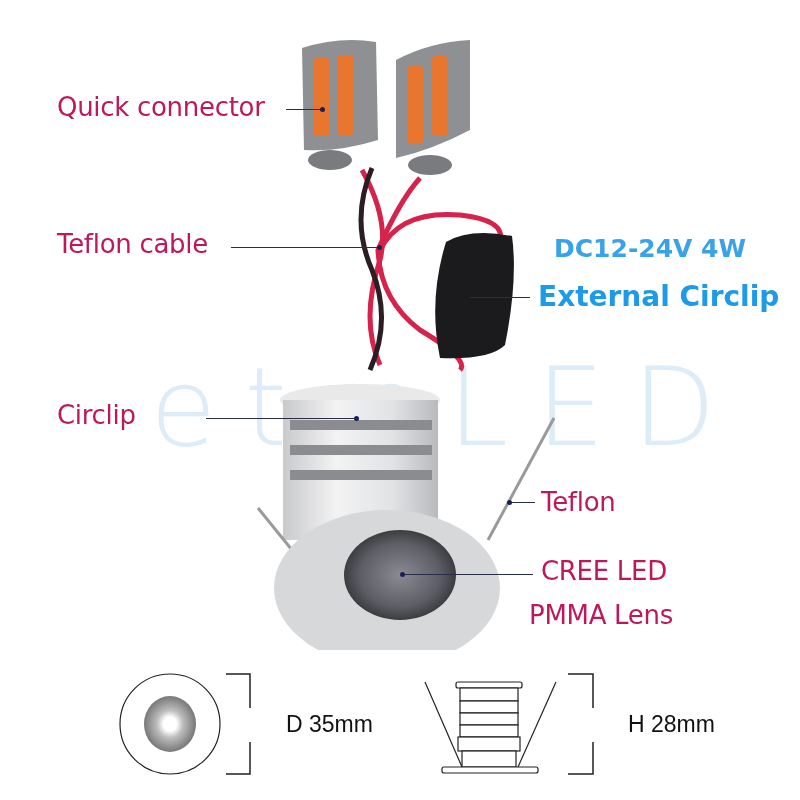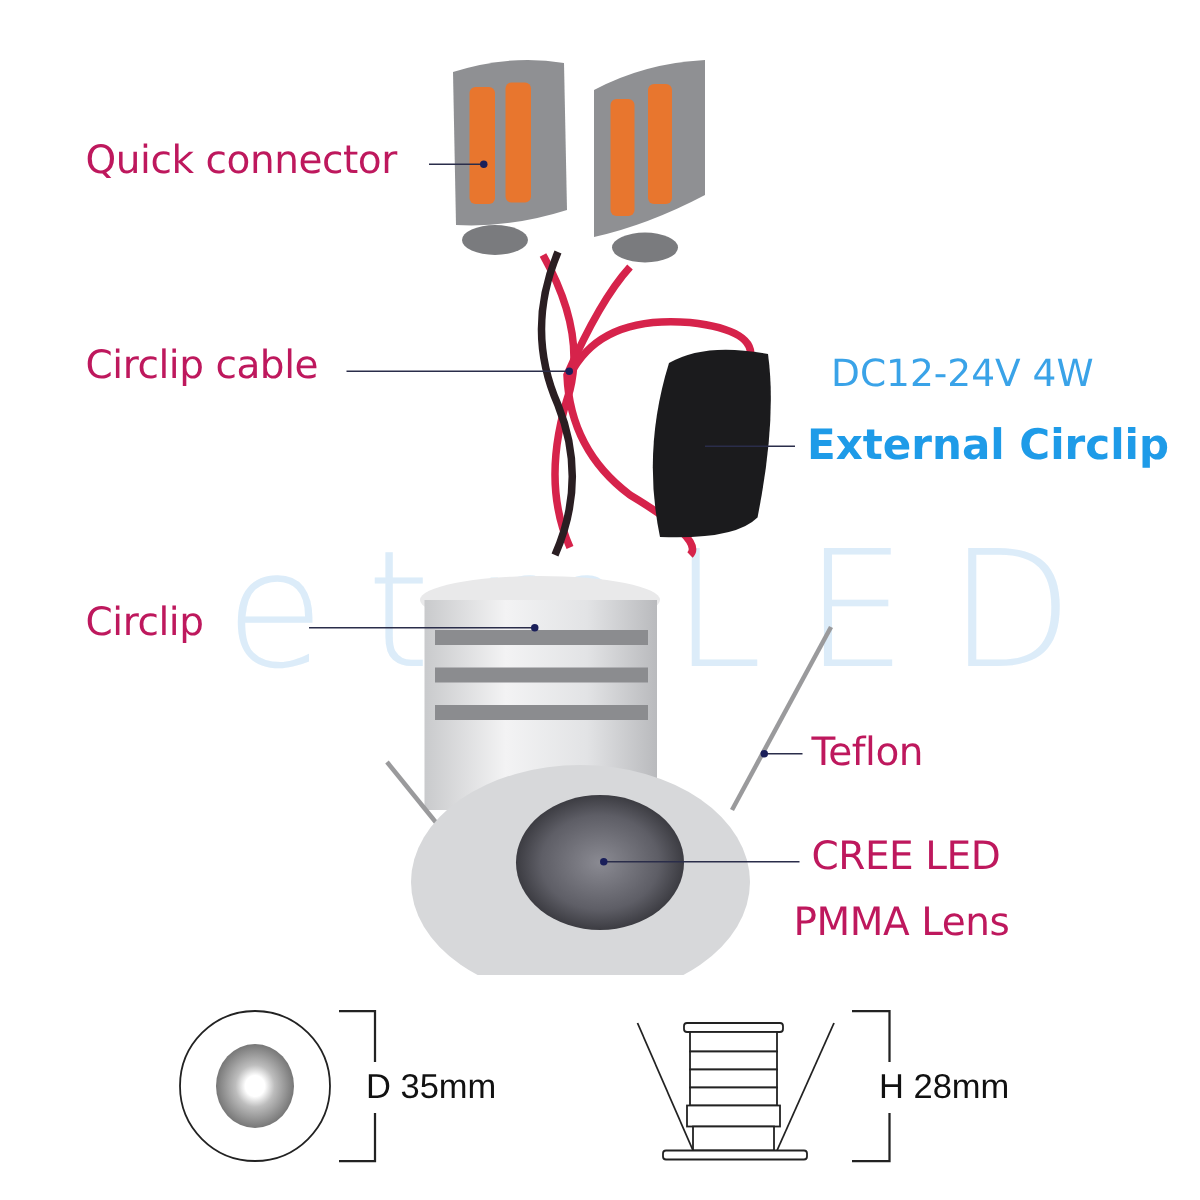--- a/index.html
+++ b/index.html
@@ -1,24 +1,24 @@
 <!DOCTYPE html>
 <html><head>
   <meta charset="utf-8">
   <style>
     html, body { margin:0; padding:0; }
     body { width:800px; height:800px; background:#ffffff; position:relative; overflow:hidden; font-family:"DejaVu Sans", sans-serif; }
     .abs { position:absolute; }
     .label { position:absolute; color:#be185d; font-size:26px; white-space:nowrap; letter-spacing:-0.3px; }
     .leader { position:absolute; height:1px; background:#2a2d4a; }
     .dot { position:absolute; width:5px; height:5px; border-radius:50%; background:#1a1f5a; }
-    .blue1 { position:absolute; color:#3aa3e8; font-weight:normal; font-size:25px; white-space:nowrap; }
+    .blue1 { position:absolute; color:#3aa3e8; font-weight:bold; font-size:25px; white-space:nowrap; }
     .blue2 { position:absolute; color:#1e9be8; font-weight:bold; font-size:28px; white-space:nowrap; }
     .watermark { position:absolute; left:150px; top:345px; font-size:108px; color:#d6e9f8; font-family:"DejaVu Sans", sans-serif; font-weight:200; letter-spacing:28px; opacity:0.85; }
-    .dim { position:absolute; color:#111; font-size:23px; font-family:"Liberation Sans", sans-serif; white-space:nowrap; }
+    .dim { position:absolute; color:#111; font-size:23px; font-family:"Liberation Sans", sans-serif; white-space:nowrap;margin-left:42px; }
     .bottom-band { position:absolute; left:0; top:650px; width:800px; height:150px; background:#fff; }
   </style>
 </head>
 <body>
 
 <div class="watermark">etmLED</div>
 
 <svg class="abs" style="left:0;top:0" width="800" height="650">
   <defs>
     <linearGradient id="alu" x1="0" x2="1">
@@ -65,21 +65,21 @@
   <line x1="554" y1="418" x2="488" y2="540" stroke="#9a9a9c" stroke-width="3"></line>
 
   <ellipse cx="387" cy="588" rx="113" ry="78" fill="#d7d8da"></ellipse>
   <ellipse cx="400" cy="575" rx="56" ry="45" fill="url(#lens)"></ellipse>
 </svg>
 
 <div class="label" style="left:57px;top:92px">Quick connector</div>
 <div class="leader" style="left:286px;top:109px;width:36px"></div>
 <div class="dot" style="left:320px;top:107px"></div>
 
-<div class="label" style="left:57px;top:229px">Circlip cable</div>
+<div class="label" style="left:57px;top:229px">Teflon cable</div>
 <div class="leader" style="left:231px;top:247px;width:148px"></div>
 <div class="dot" style="left:377px;top:245px"></div>
 
 <div class="blue1" style="left:554px;top:234px">DC12-24V  4W</div>
 <div class="blue2" style="left:538px;top:280px">External Circlip</div>
 <div class="leader" style="left:470px;top:297px;width:60px"></div>
 
 <div class="label" style="left:57px;top:400px">Circlip</div>
 <div class="leader" style="left:206px;top:418px;width:150px"></div>
 <div class="dot" style="left:354px;top:416px"></div>

